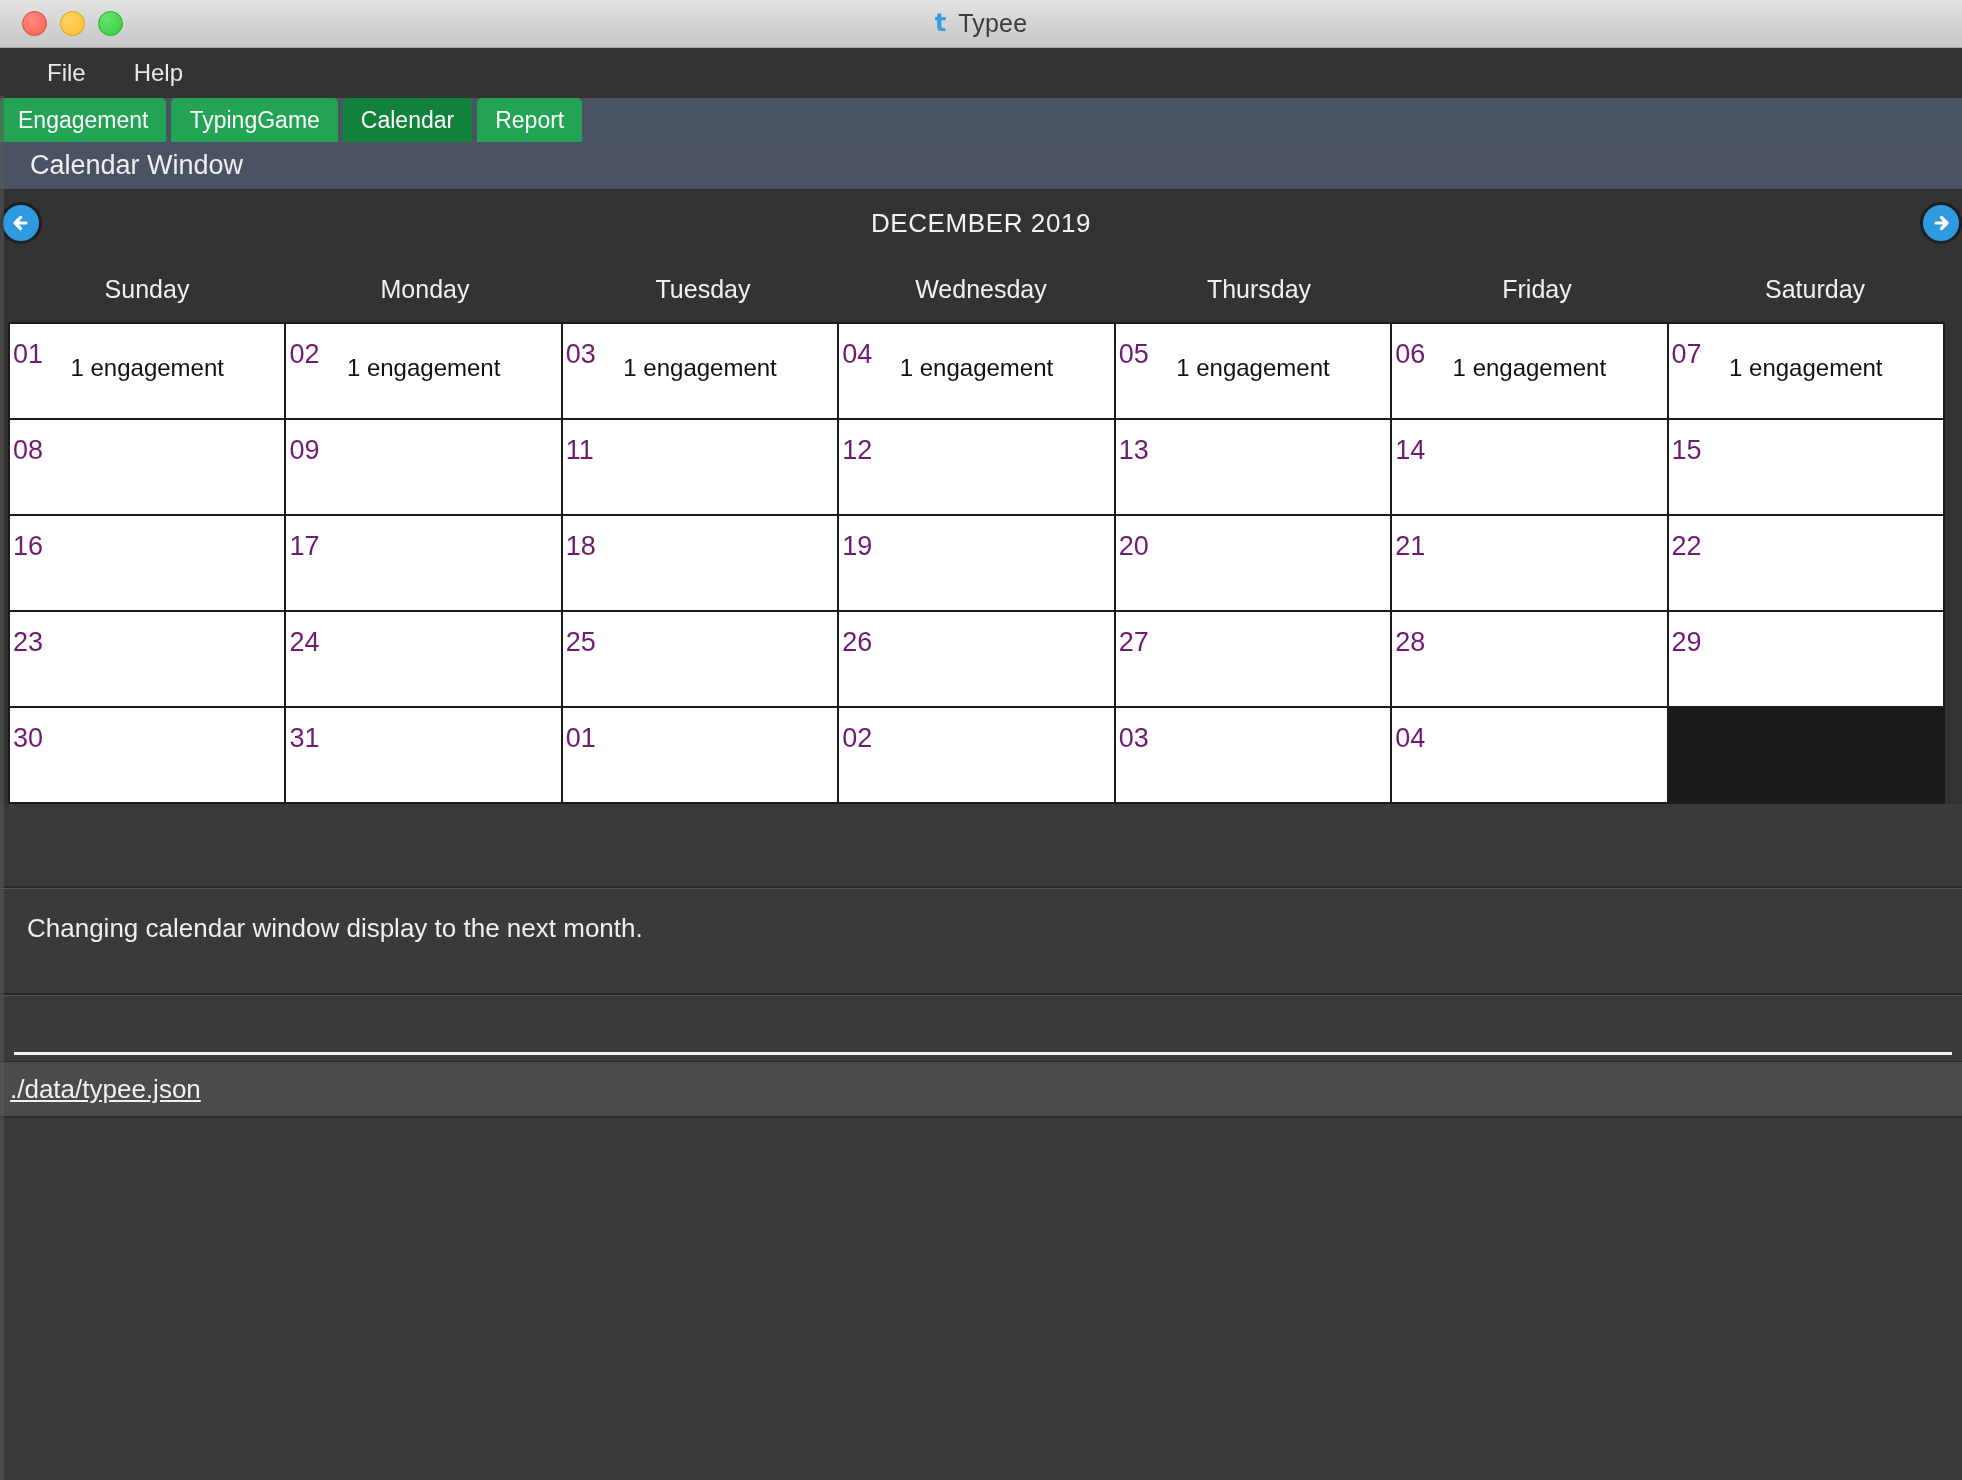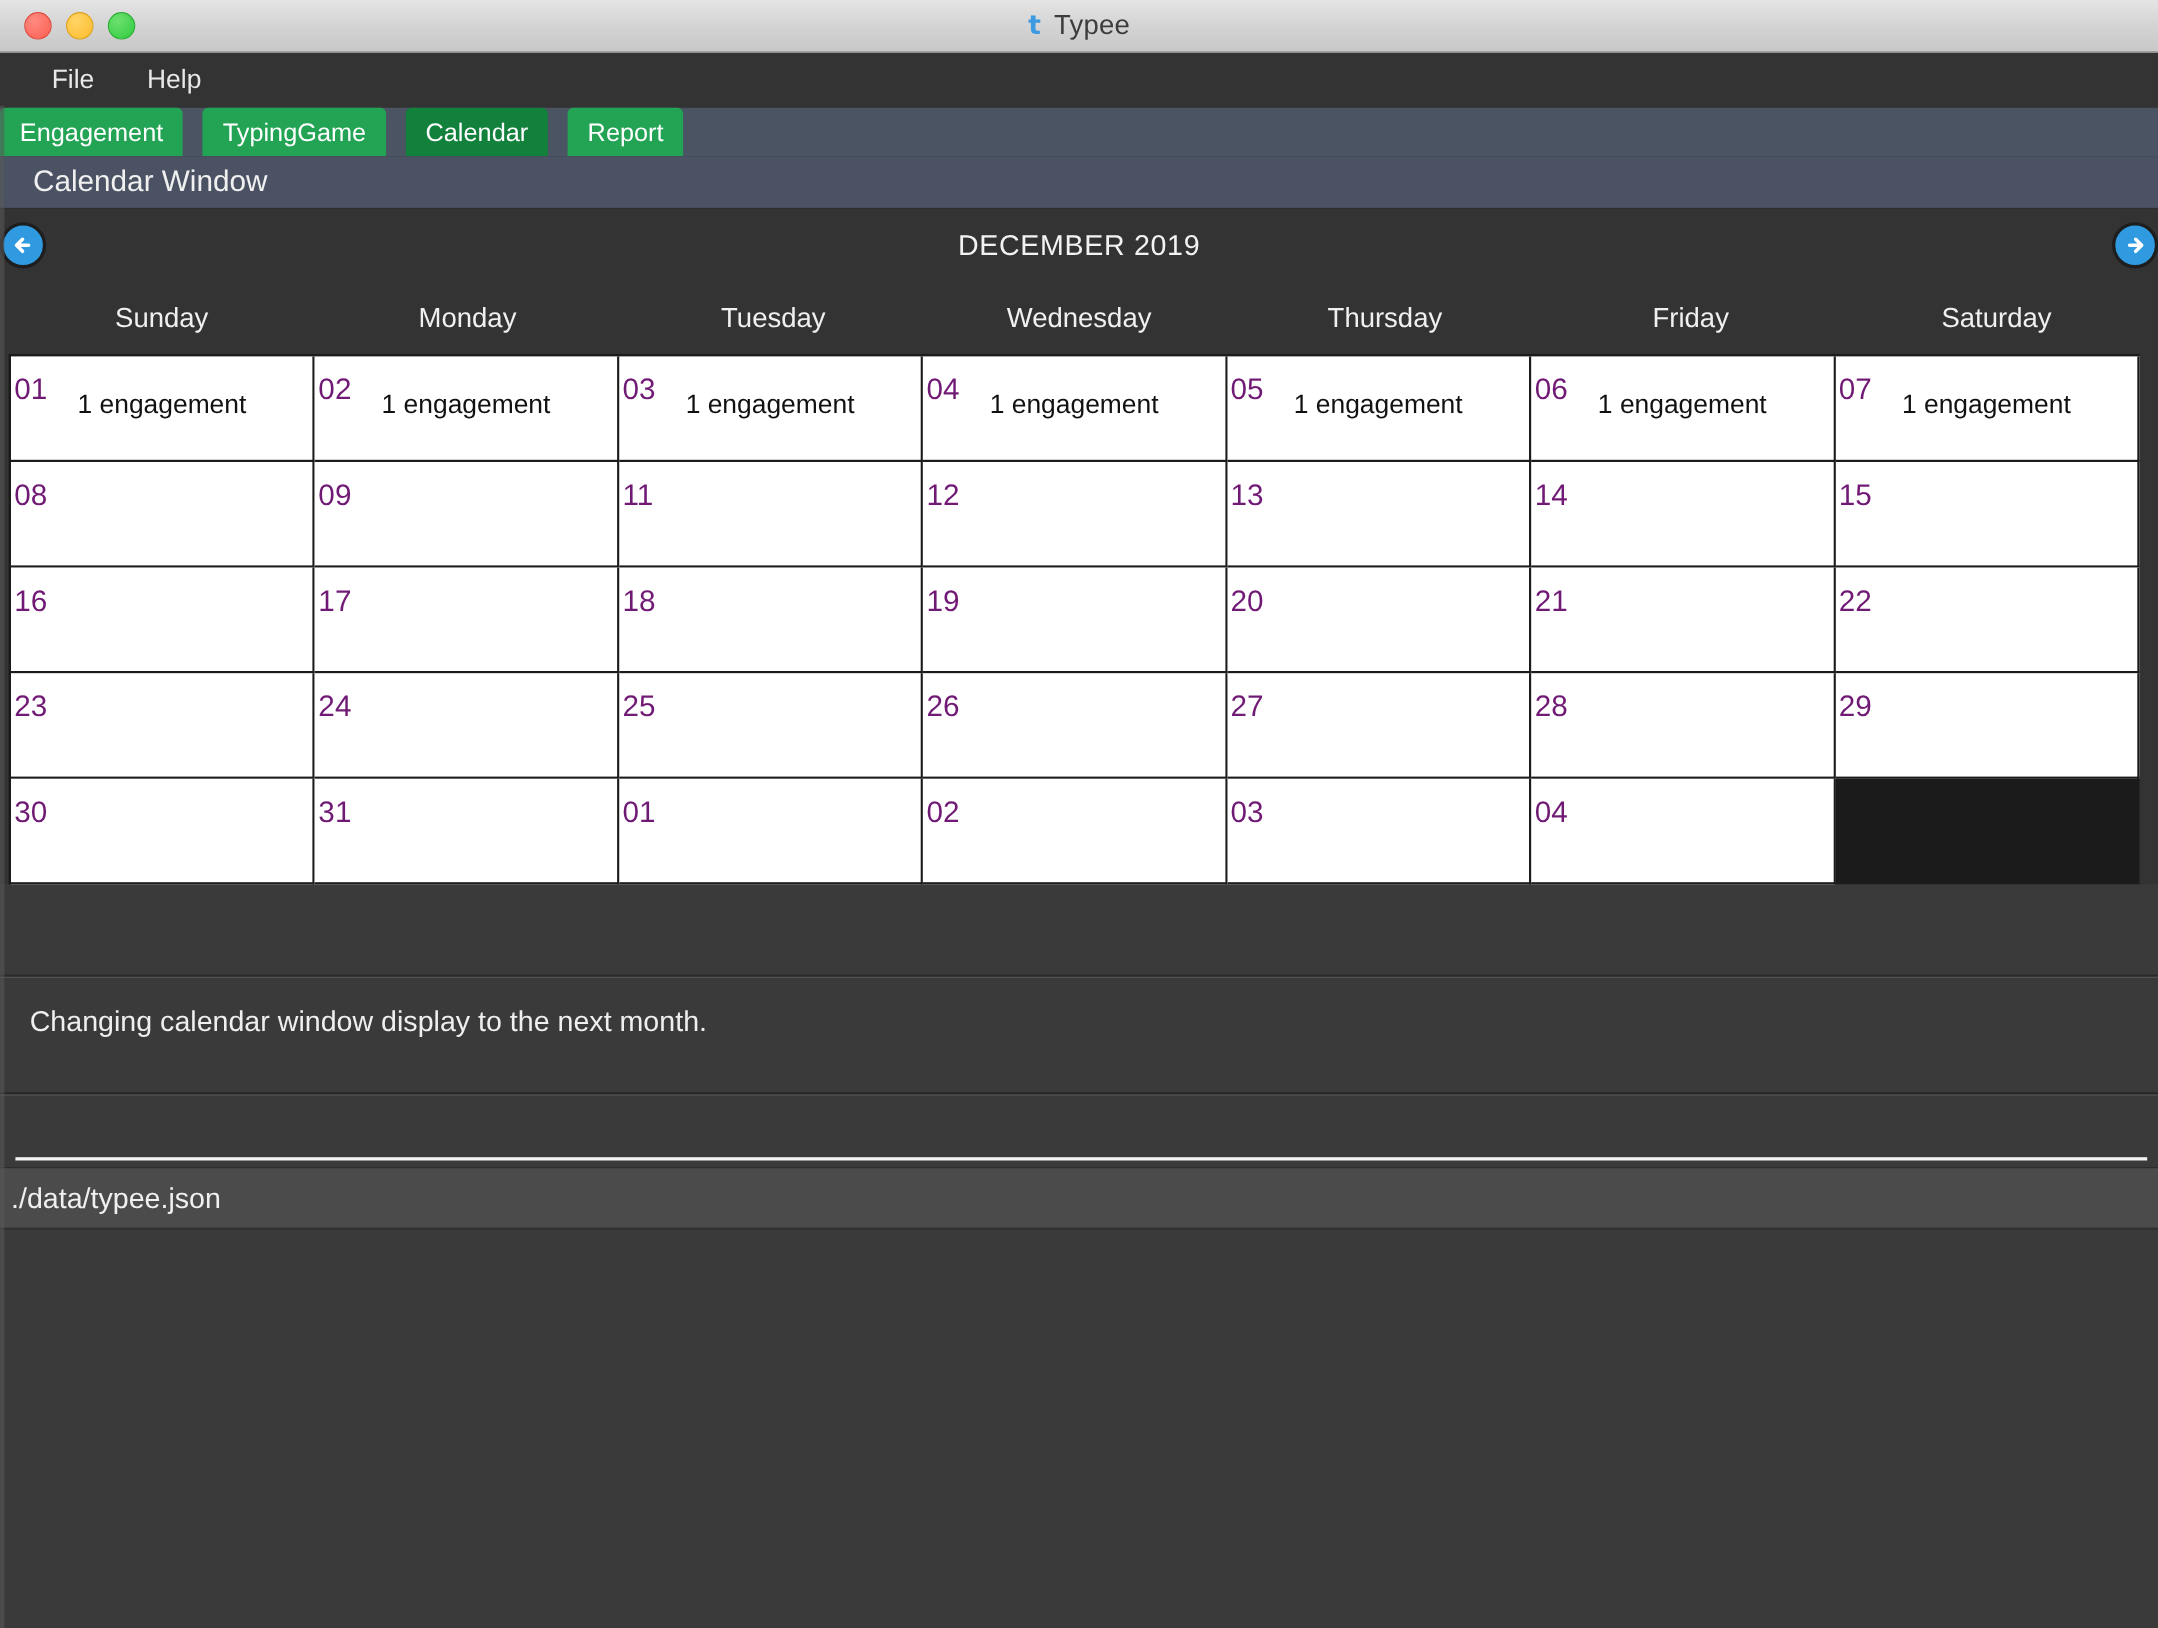--- a/index.html
+++ b/index.html
@@ -103,21 +103,21 @@
   .tab {
     height: 44px;
     display: flex;
     align-items: center;
     justify-content: center;
     padding: 0 18px;
     background: #23a455;
     color: #ffffff;
     font-size: 23px;
     border-radius: 5px 5px 0 0;
-    margin-right: 18px;
+    margin-right: 5px;
     cursor: default;
     box-sizing: border-box;
     white-space: nowrap;
   }
   .tab.active { background: #12813c; }
 
   
   .window-header {
     height: 48px;
     flex: 0 0 48px;
@@ -269,20 +269,21 @@
     display: flex;
     align-items: center;
     padding-left: 10px;
     box-sizing: border-box;
     border-top: 1px solid #2b2b2b;
     border-bottom: 1px solid #2b2b2b;
   }
   .path-text {
     color: #f0f0f0;
     font-size: 26px;
+    text-decoration: underline;
   }
 
   .bottom-fill {
     flex: 1 1 auto;
     background: #3a3a3a;
     border-top: 1px solid #2e2e2e;
   }
 
   
   .left-gutter {

